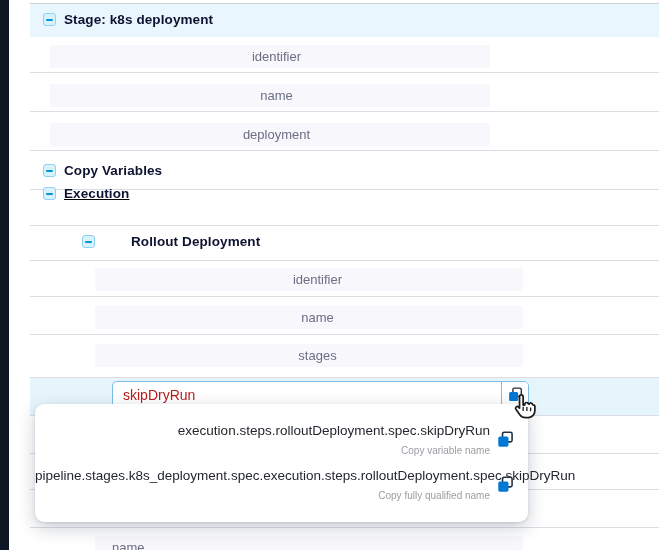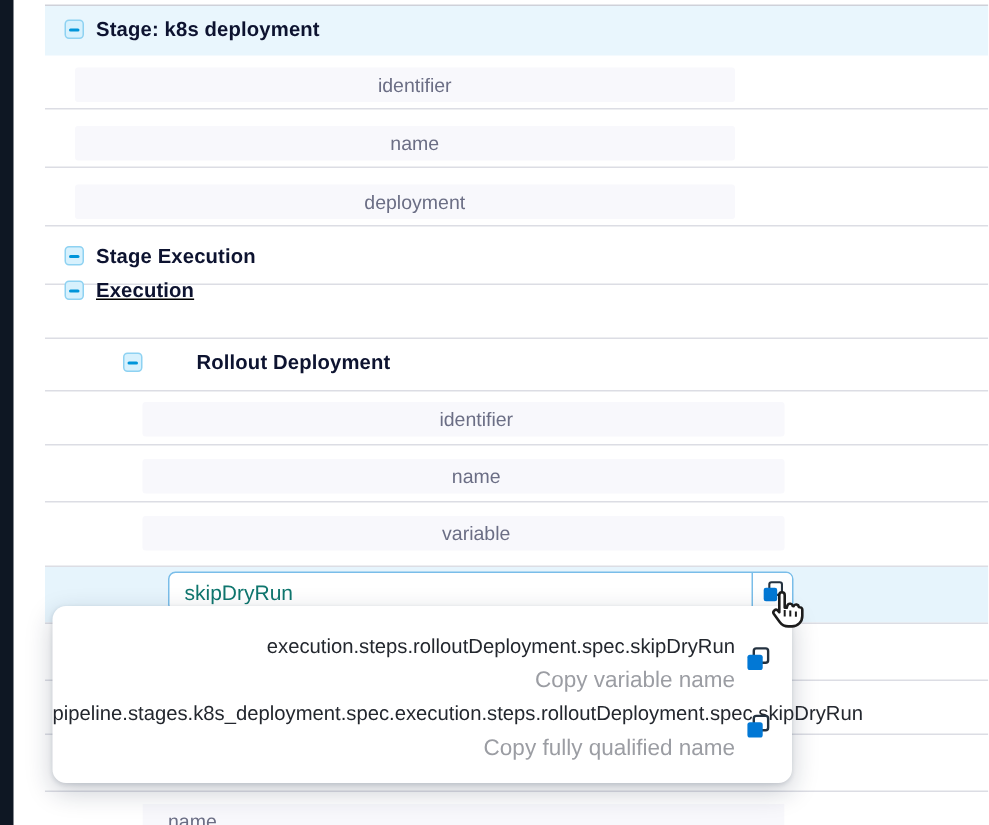--- a/index.html
+++ b/index.html
@@ -24,32 +24,32 @@
   .toggle .minus { width:7px; height:2px; background:#0095da; border-radius:1px; }
 
   .field { position:absolute; height:23px; background:#f8f8fc; border-radius:2px;
            display:flex; align-items:center; padding-left:13px;justify-content:center; }
   .field span { font-size:13px; color:#6b6e85; }
 
   .var-input-wrap { position:absolute; left:112px; top:381px; width:417px; height:27px;
                     background:#ffffff; border:1px solid #79bde9; border-radius:5px;
                     display:flex; align-items:stretch; overflow:hidden; }
   .var-input { flex:1; border:none; outline:none; background:transparent; padding:0 10px;
-               font-family:"Liberation Sans","DejaVu Sans",sans-serif; font-size:14px; color:#0f766e; }
+               font-family:"Liberation Sans","DejaVu Sans",sans-serif; font-size:14px; color:#b91c1c; }
   .copy-btn { width:27px; border-left:1px solid #79bde9; background:#fdfeff;
               display:flex; align-items:center; justify-content:center; cursor:pointer; }
 
   .copy-glyph { display:block; }
 
   .popover { position:absolute; left:35px; top:404px; width:493px; height:118px; background:#ffffff;
              border-radius:9px; box-shadow:0 6px 18px rgba(20,30,60,.22), 0 1px 3px rgba(20,30,60,.12);
              z-index:40; }
   .pop-entry { position:absolute; left:0; width:100%; padding-right:38px; text-align:right; cursor:pointer; }
   .pop-entry .path { font-size:13.5px; color:#23272e; white-space:nowrap; }
-  .pop-entry .caption { font-size:15px; color:#9b9da3; margin-top:7px; }
+  .pop-entry .caption { font-size:10px; color:#9b9da3; margin-top:7px; }
   .pop-icon { position:absolute; right:14px; }
 
   .cursor { position:absolute; left:509px; top:390px; z-index:60; pointer-events:none; }
 
   .trailing-field-clip { position:absolute; left:95px; top:536px; width:428px; height:14px;
                          overflow:hidden; }
   .trailing-field-clip .inner { width:428px; height:23px; background:#f8f8fc;
                          display:flex; align-items:center; padding-left:17px; }
   .trailing-field-clip span { font-size:13px; color:#6b6e85; }
 </style>
@@ -92,21 +92,21 @@
     <span>name</span>
   </div>
   <div class="field" style="left:50px; top:123px; width:440px;">
     <span>deployment</span>
   </div>
 
   <div class="node" style="left:43px; top:163px;">
     <span class="toggle">
         <span class="minus"></span>
       </span>
-    <span class="label">Stage Execution</span>
+    <span class="label">Copy Variables</span>
   </div>
 
   <div class="node" style="left:43px; top:186px;text-decoration:underline;">
     <span class="toggle">
         <span class="minus"></span>
       </span>
     <span class="label">Execution</span>
   </div>
 
   <div class="node" style="left:82px; top:234px;gap:36px;">
@@ -116,21 +116,21 @@
     <span class="label">Rollout Deployment</span>
   </div>
 
   <div class="field" style="left:95px; top:268px; width:428px; padding-left:17px;">
     <span>identifier</span>
   </div>
   <div class="field" style="left:95px; top:306px; width:428px; padding-left:17px;">
     <span>name</span>
   </div>
   <div class="field" style="left:95px; top:344px; width:428px; padding-left:17px;">
-    <span>variable</span>
+    <span>stages</span>
   </div>
 
   <div class="var-input-wrap">
     <input class="var-input" type="text" value="skipDryRun" style="">
     <span class="copy-btn">
       <svg class="copy-glyph" width="15" height="15" viewBox="0 0 16 16">
         <rect x="5.2" y="1.2" width="9" height="9" rx="1.6" fill="#ffffff" stroke="#243240" stroke-width="1.5"></rect>
         <rect x="1.2" y="5.2" width="9.6" height="9.6" rx="1.6" fill="#0278d5"></rect>
       </svg>
     </span>

